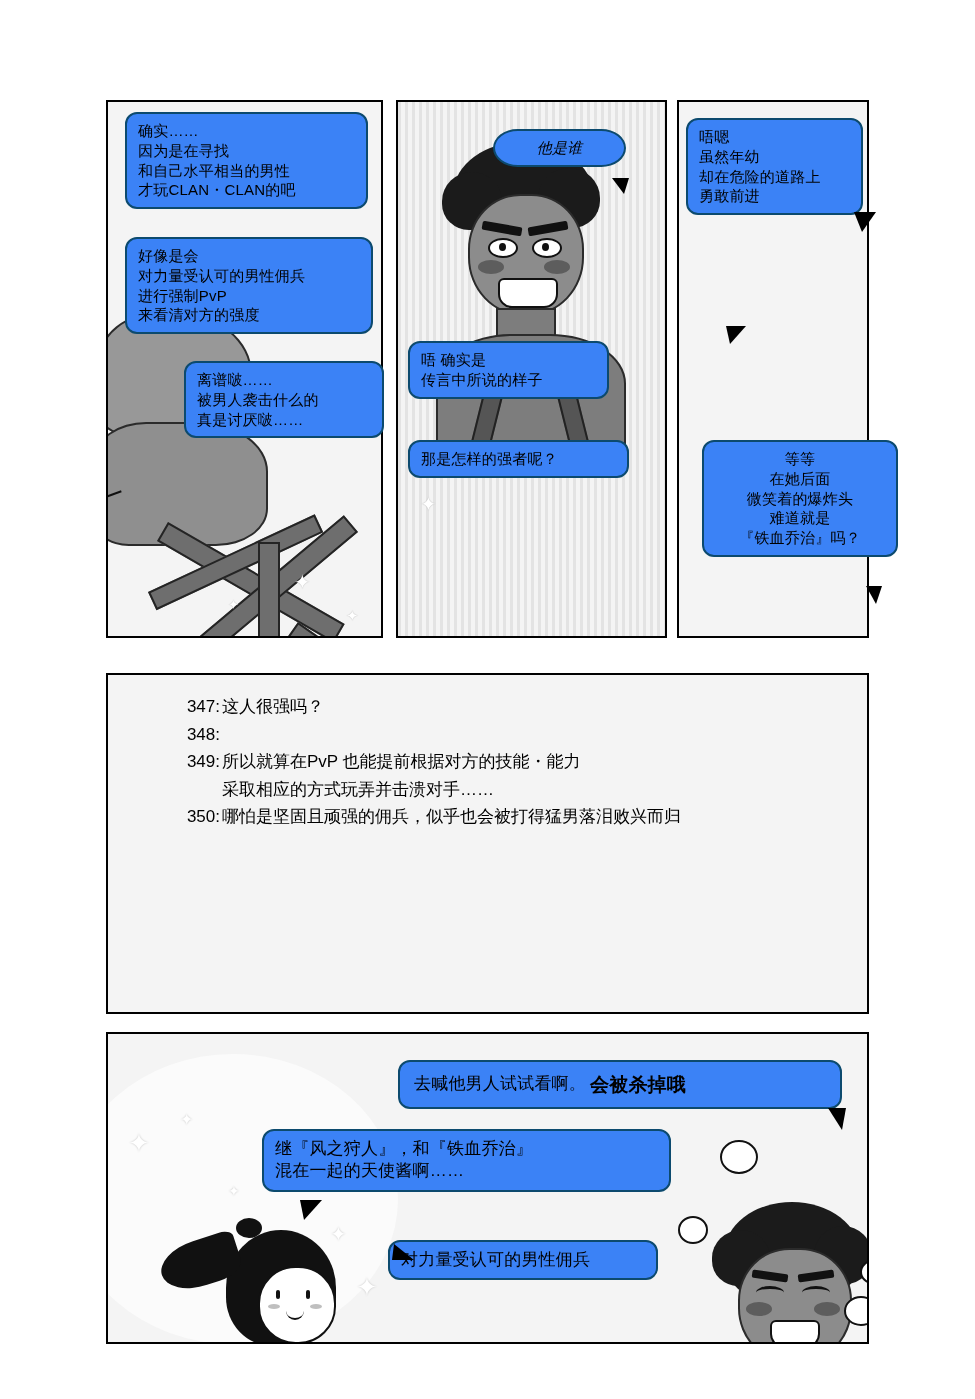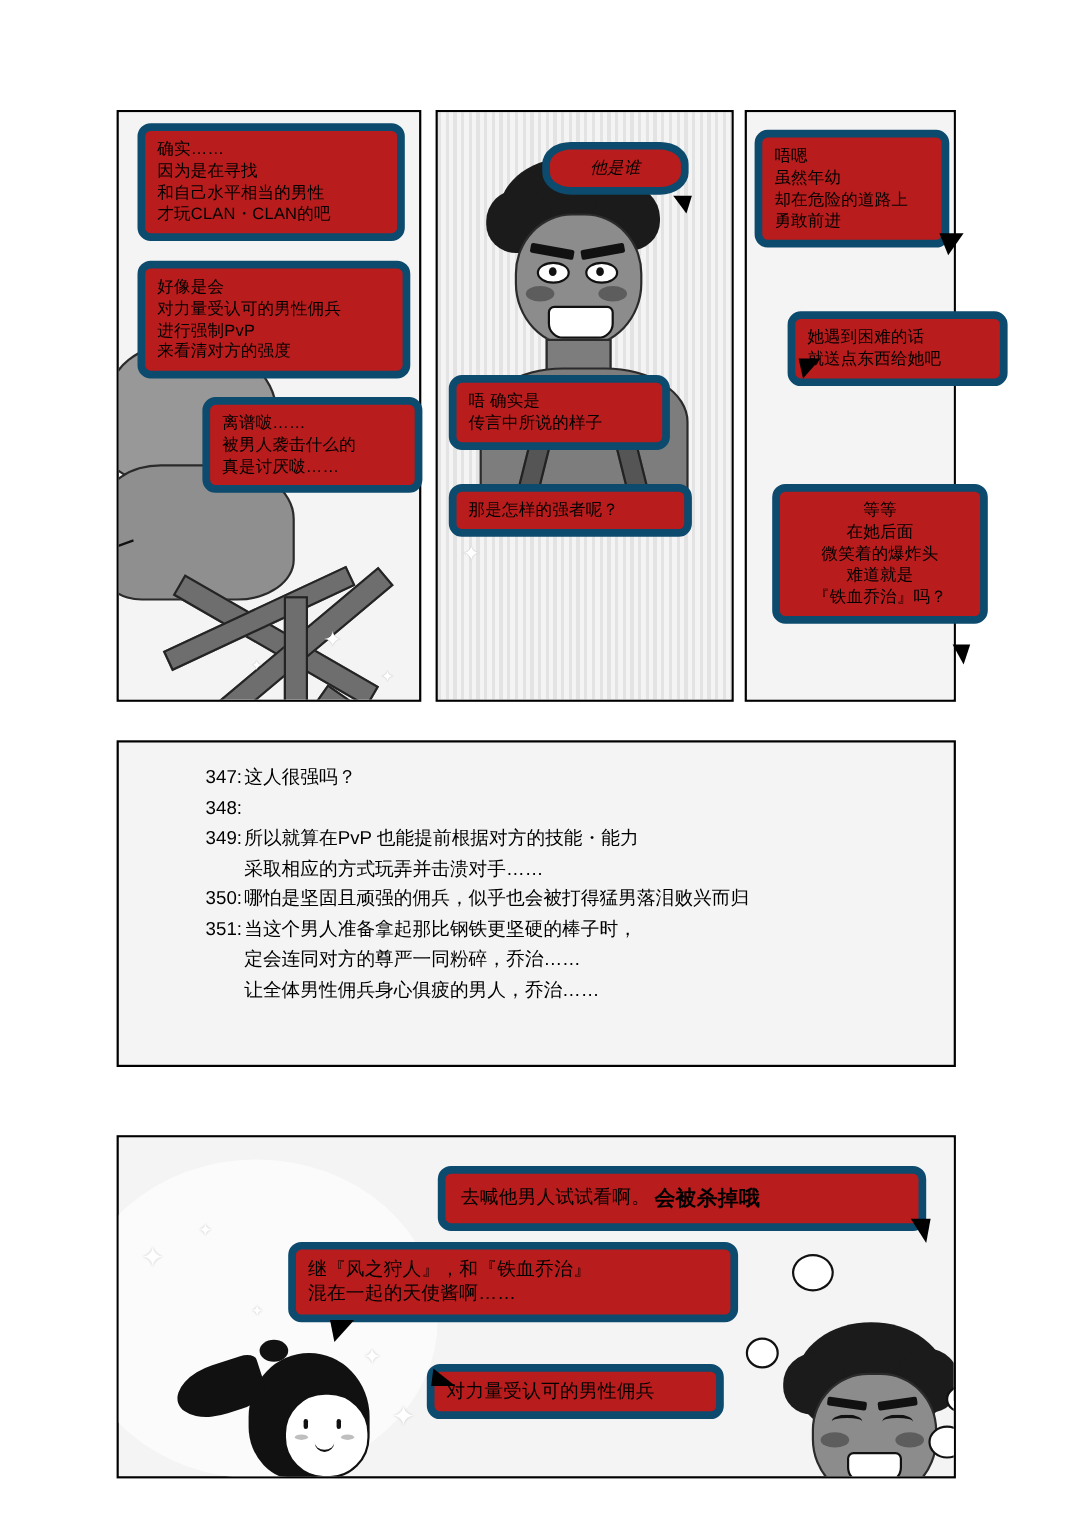--- a/index.html
+++ b/index.html
@@ -27,22 +27,22 @@
     position: absolute;
     border: 2px solid #000;
     background: #f2f2f2;
     box-sizing: border-box;
     overflow: hidden;
   }
 
   
   .balloon {
     position: absolute;
-    background: #b91c1c;
-    border: 7px solid #0c4a6e;
+    background: #3b82f6;
+    border: 2px solid #0c4a6e;
     border-radius: 12px;
     box-sizing: border-box;
     padding: 7px 11px;
     font-size: 15px;
     line-height: 1.32;
     white-space: pre-line;
     letter-spacing: 0.2px;
   }
   .balloon.round {
     border-radius: 26px / 20px;
@@ -256,53 +256,45 @@
   <div class="panel" style="left:677px; top:100px; width:192px; height:538px;">
     <div class="lightbg"></div>
   </div>
 
   <div class="balloon" style="left:686px; top:118px; width:177px;">唔嗯
 虽然年幼
 却在危险的道路上
 勇敢前进</div>
   <div class="tail" style="left:854px; top:212px; border-left:8px solid transparent; border-top:20px solid #000; border-right:14px solid transparent;"></div>
 
-  <div class="balloon" style="left:716px; top:283px; width:200px;">她遇到困难的话
-就送点东西给她吧</div>
   <div class="tail" style="left:726px; top:326px; border-right:16px solid transparent; border-top:18px solid #000; border-left:4px solid transparent;"></div>
 
   <div class="balloon" style="left:702px; top:440px; width:196px;text-align:center;">等等
 在她后面
 微笑着的爆炸头
 难道就是
 『铁血乔治』吗？</div>
   <div class="tail" style="left:866px; top:586px; border-left:10px solid transparent; border-top:18px solid #000; border-right:6px solid transparent;"></div>
 
-  <div class="log-panel" style="left:106px; top:673px; width:763px; height:297px;">
+  <div class="log-panel" style="left:106px; top:673px; width:763px; height:341px;">
     <div class="log-row">
       <div class="log-num">347:</div>
       <div class="log-text">这人很强吗？</div>
     </div>
     <div class="log-row">
       <div class="log-num">348:</div>
     </div>
     <div class="log-row">
       <div class="log-num">349:</div>
       <div class="log-text">所以就算在PvP  也能提前根据对方的技能・能力
 采取相应的方式玩弄并击溃对手……</div>
     </div>
     <div class="log-row">
       <div class="log-num">350:</div>
       <div class="log-text">哪怕是坚固且顽强的佣兵，似乎也会被打得猛男落泪败兴而归</div>
-    </div>
-    <div class="log-row">
-      <div class="log-num">351:</div>
-      <div class="log-text">当这个男人准备拿起那比钢铁更坚硬的棒子时，
-定会连同对方的尊严一同粉碎，乔治……
-让全体男性佣兵身心俱疲的男人，乔治……</div>
     </div>
   </div>
 
   <div class="panel" style="left:106px; top:1032px; width:763px; height:312px;">
     <div class="lightbg"></div>
     <div class="big-oval" style="left:-40px; top:20px; width:330px; height:290px; background:#fbfbfb;"></div>
 
     <div class="sparkle" style="left:20px; top:96px; color:#fff; font-size:26px; text-shadow:0 0 2px #bbb;">✦</div>
     <div class="sparkle" style="left:72px; top:78px; font-size:16px; text-shadow:0 0 2px #bbb;">✦</div>
     <div class="sparkle" style="left:120px; top:150px; font-size:14px; text-shadow:0 0 2px #bbb;">✦</div>

